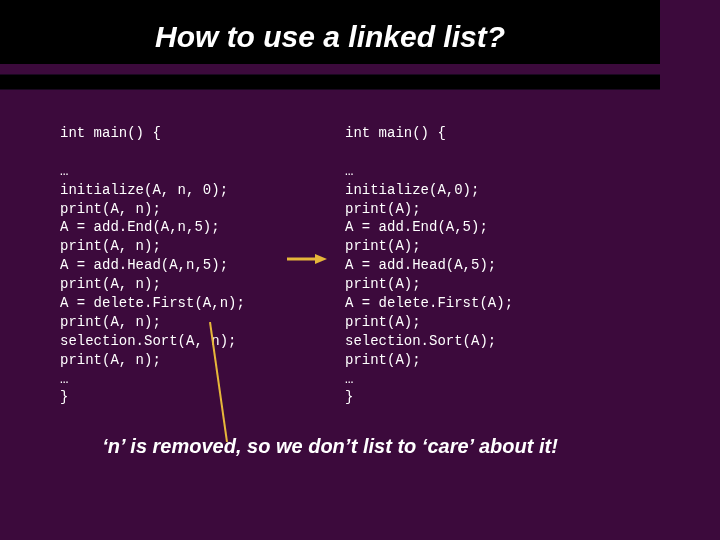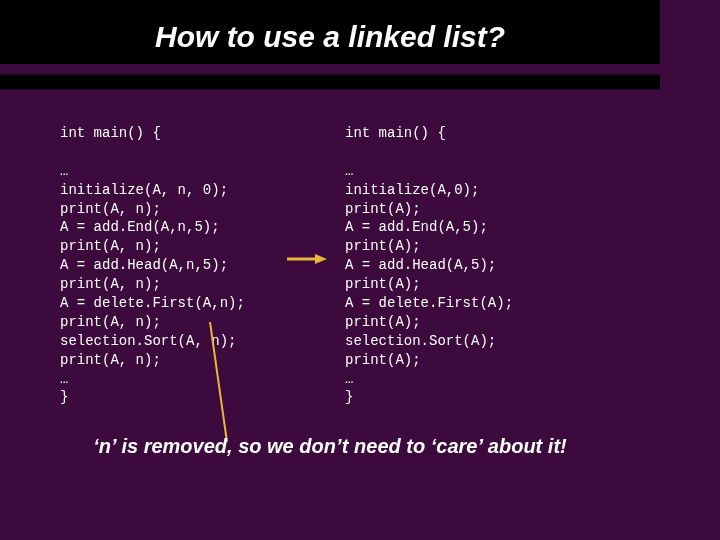--- a/index.html
+++ b/index.html
@@ -152,15 +152,15 @@
       <line x1="0" y1="7" x2="28" y2="7" stroke="#e6b73a" stroke-width="3"></line>
       <polygon points="28,2 40,7 28,12" fill="#e6b73a"></polygon>
     </svg>
 
     <svg class="pointer-line" viewBox="0 0 30 120">
       <line x1="8" y1="0" x2="25" y2="120" stroke="#e6b73a" stroke-width="2"></line>
     </svg>
 
   </div>
 
-  <div class="caption">‘n’ is removed, so we don’t need to ‘care’ about it!</div>
+  <div class="caption">‘n’ is removed, so we don’t list to ‘care’ about it!</div>
 
 </div>
 
 </body></html>

